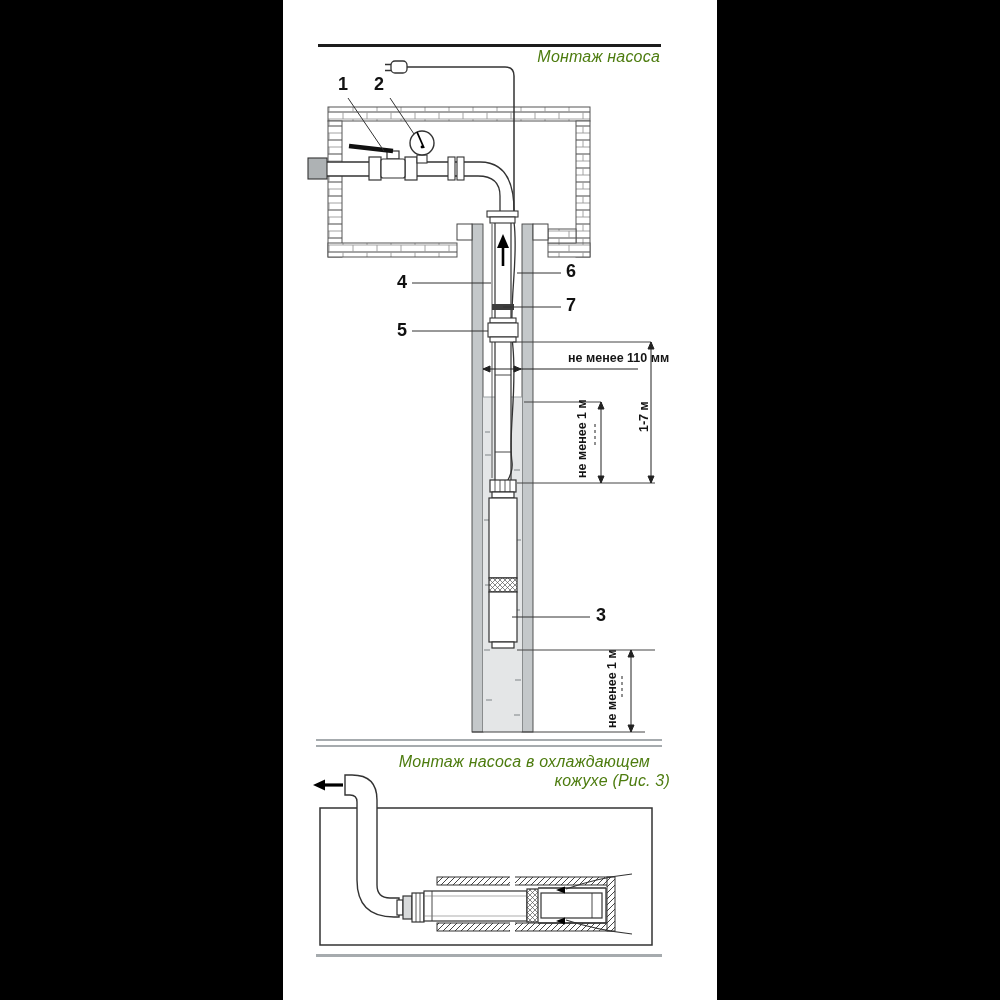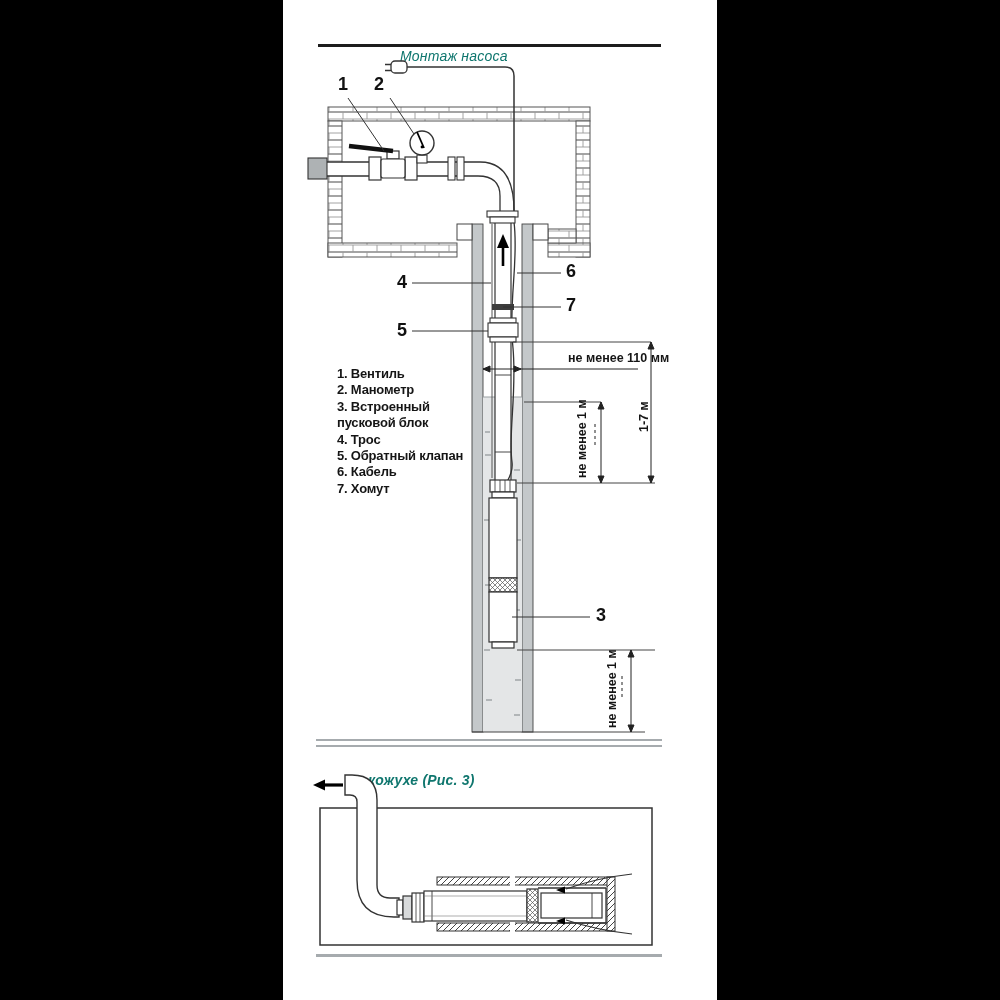--- a/index.html
+++ b/index.html
@@ -1,22 +1,22 @@
 <!DOCTYPE html>
 <html><head>
 <meta charset="utf-8">
 <style>
   html,body{margin:0;padding:0;background:#000;}
   .stage{position:relative;width:1000px;height:1000px;background:#000;overflow:hidden;
          font-family:"Liberation Sans","DejaVu Sans",sans-serif;}
   .paper{position:absolute;left:283px;top:0;width:434px;height:1000px;background:#ffffff;}
   .rule{position:absolute;background:#1c1c1c;}
   .divider{position:absolute;background:#a6abae;}
-  .figtitle{position:absolute;color:#0f766e;font-style:italic;font-size:14px;
-            text-align:left;white-space:nowrap;letter-spacing:0.2px;}
+  .figtitle{position:absolute;color:#4d7c0f;font-style:italic;font-size:16px;
+            text-align:right;white-space:nowrap;letter-spacing:0.2px;}
   .callout{position:absolute;width:22px;text-align:center;color:#111;
            font-size:18px;font-weight:700;}
   .legend{position:absolute;left:337px;top:366px;color:#151515;font-size:13px;
           font-weight:600;line-height:16.4px;letter-spacing:-0.2px;white-space:nowrap;}
   .legend span{display:block;}
   .dimtext{position:absolute;color:#151515;font-size:12.5px;font-weight:600;white-space:nowrap;margin-left:39px;}
   .vtext{position:absolute;color:#151515;font-size:12.5px;font-weight:600;white-space:nowrap;
          transform:rotate(-90deg);transform-origin:0 0;}
   svg{position:absolute;overflow:visible;}
 </style>
@@ -182,40 +182,31 @@
   </svg>
 
   <div class="callout" style="left:332px;top:74px;">1</div>
   <div class="callout" style="left:368px;top:74px;">2</div>
   <div class="callout" style="left:391px;top:272px;">4</div>
   <div class="callout" style="left:560px;top:261px;">6</div>
   <div class="callout" style="left:560px;top:295px;">7</div>
   <div class="callout" style="left:391px;top:320px;">5</div>
   <div class="callout" style="left:590px;top:605px;">3</div>
 
-  <div class="legend">
-    <span>1. Вентиль</span>
-    <span>2. Манометр</span>
-    <span>3. Встроенный</span>
-    <span>пусковой блок</span>
-    <span>4. Трос</span>
-    <span>5. Обратный клапан</span>
-    <span>6. Кабель</span>
-    <span>7. Хомут</span>
-  </div>
 
   <div class="dimtext" style="left:529px;top:351px;">не менее 110 мм</div>
   <div class="vtext" style="left:575px;top:478px;">не менее 1 м</div>
   <div class="vtext" style="left:637px;top:432px;">1-7 м</div>
   <div class="vtext" style="left:605px;top:728px;">не менее 1 м</div>
 
   <div class="divider" style="left:316px;top:739px;width:346px;height:2px;"></div>
   <div class="divider" style="left:316px;top:745px;width:346px;height:2px;"></div>
 
-  <div class="figtitle" style="left:368px;top:772px;width:270px;font-weight:bold;">кожухе (Рис. 3)</div>
+  <div class="figtitle" style="left:380px;top:753px;width:270px;">Монтаж насоса в охлаждающем</div>
+  <div class="figtitle" style="left:400px;top:772px;width:270px;">кожухе (Рис. 3)</div>
 
   <svg style="left:283px;top:750px;" width="434" height="210" viewBox="283 750 434 210">
 
     <path d="M357,808 H320 V945 H652 V808 H377" fill="none" stroke="#333" stroke-width="1.5"></path>
 
     <path d="M345,775 H352 Q377,775 377,800 V885 Q377,898 390,898 H399 V917 H394 Q357,917 357,880 V802 Q357,795 350,795 H345 Z" fill="#ffffff" stroke="#333" stroke-width="1.4"></path>
 
     <g>
       <path d="M343,785 H324" stroke="#000" stroke-width="3.2" fill="none"></path>
       <polygon points="313,785 325,779.5 325,790.5" fill="#000"></polygon>

